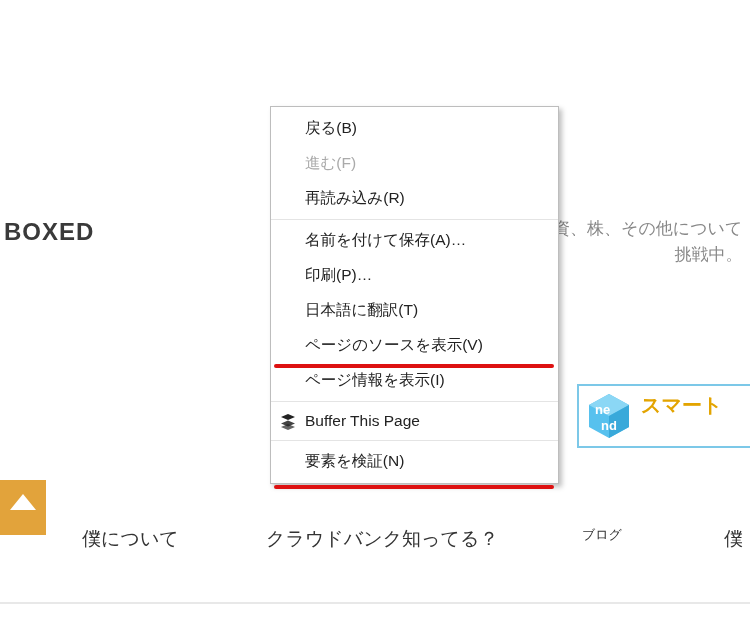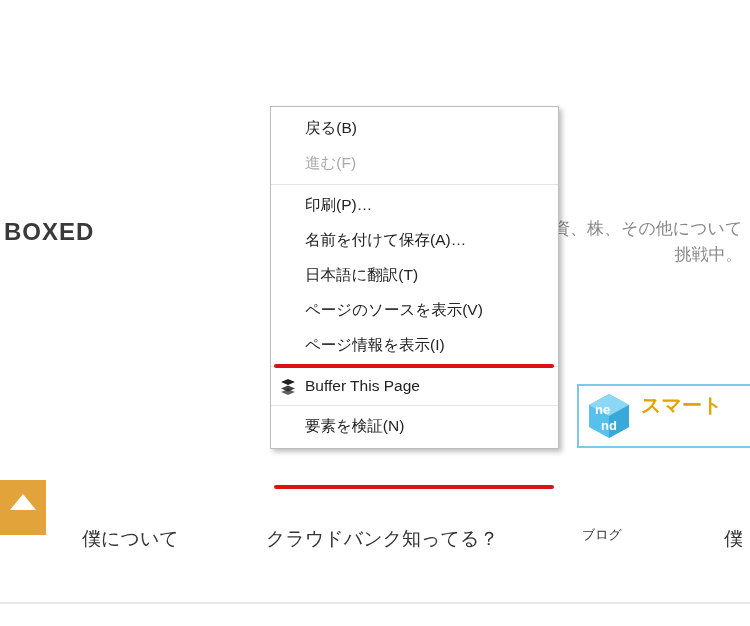--- a/index.html
+++ b/index.html
@@ -75,23 +75,24 @@
   <a href="#" class="nav-a1" style="position:absolute;top:526px;font-size:19px;color:#333;text-decoration:none;">僕について</a>
   <a href="#" class="nav-a2" style="position:absolute;top:526px;font-size:19px;color:#333;text-decoration:none;">クラウドバンク知ってる？</a>
   <a href="#" class="nav-a3" style="position:absolute;top:526px;font-size:13px;color:#333;text-decoration:none;">ブログ</a>
   <a href="#" class="nav-a4" style="position:absolute;top:526px;font-size:19px;color:#333;text-decoration:none;">僕</a>
   <div class="nav-line"></div>
 
   <div class="menu">
     <ul>
       <li>戻る(B)</li>
       <li class="disabled">進む(F)</li>
+      <li>再読み込み(R)</li>
       <hr>
+      <li>名前を付けて保存(A)…</li>
       <li>印刷(P)…</li>
-      <li>名前を付けて保存(A)…</li>
       <li>日本語に翻訳(T)</li>
       <li>ページのソースを表示(V)</li>
       <li>ページ情報を表示(I)</li>
       <hr>
       <li>
         <span class="ico">
           <svg viewBox="0 0 18 18">
               <g fill="#222">
             <polygon points="9,1 16,4 9,7 2,4"></polygon>
             <polygon points="9,7.5 16,10.5 9,13.5 2,10.5" opacity="0.85"></polygon>

